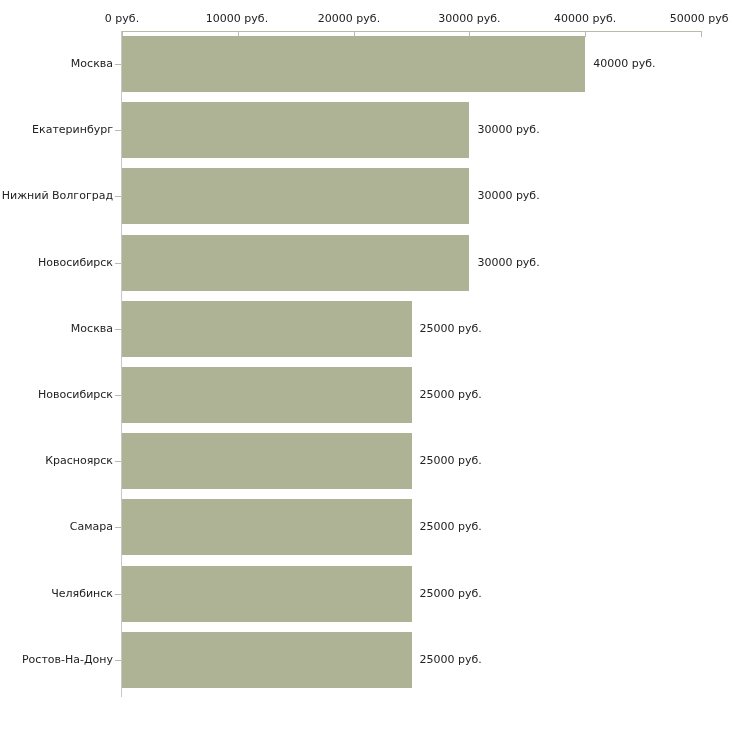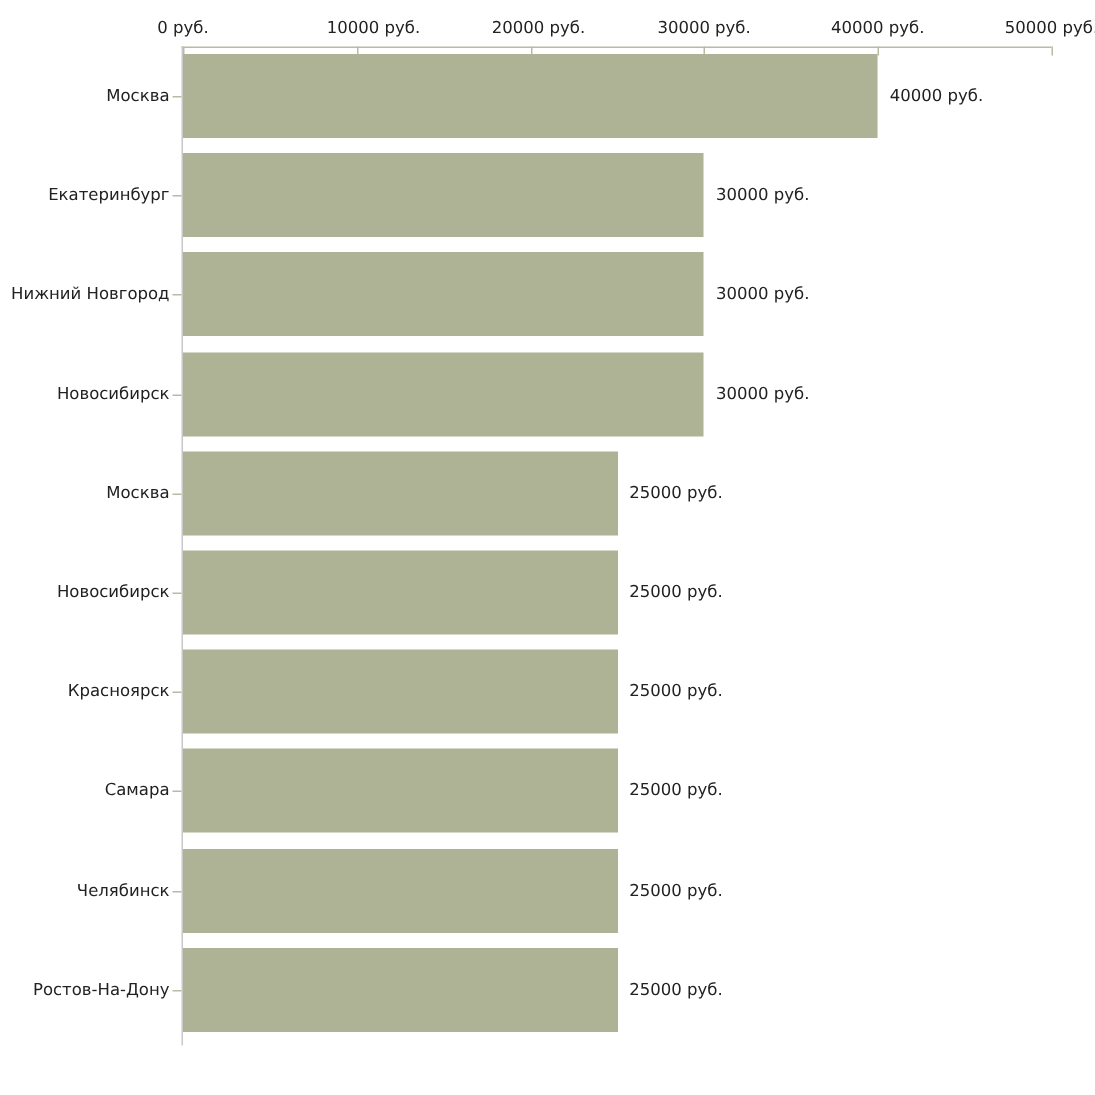--- a/index.html
+++ b/index.html
@@ -121,23 +121,23 @@
 
 <div id="chart-root">
   <div class="plot-area">
 
     <div class="axis-x-line"></div>
     <div class="axis-y-line"></div>
 
     <div id="x-ticks-layer">
         <div class="x-tick-label" style="left: 122px;">0 руб.</div>
         <div class="x-tick" style="left: 122px;"></div>
-        <div class="x-tick-label" style="left: 249px;">10000 руб.</div>
+        <div class="x-tick-label" style="left: 237px;">10000 руб.</div>
         <div class="x-tick" style="left: 237.8px;"></div>
-        <div class="x-tick-label" style="left: 359px;">20000 руб.</div>
+        <div class="x-tick-label" style="left: 349px;">20000 руб.</div>
         <div class="x-tick" style="left: 353.6px;"></div>
         <div class="x-tick-label" style="left: 469.4px;">30000 руб.</div>
         <div class="x-tick" style="left: 469.4px;"></div>
         <div class="x-tick-label" style="left: 585.2px;">40000 руб.</div>
         <div class="x-tick" style="left: 585.2px;"></div>
         <div class="x-tick-label" style="left: 701px;">50000 руб.</div>
         <div class="x-tick" style="left: 701px;"></div>
       </div>
     <div id="bars-layer">
         <div class="bar-row" style="top: 36px; height: 56px;">
@@ -154,21 +154,21 @@
           <div class="cat-tick" style="top: 28px;"></div>
           <div class="cat-label-wrap" style="top: 21px;">
             <div class="cat-label">Екатеринбург</div>
           </div>
         </div>
         <div class="bar-row" style="top: 168.4px; height: 56px;">
           <div class="bar" style="width: 347.4px; background: rgb(174, 179, 149);"></div>
           <div class="bar-value-label" style="left: 477.4px; top: 21px;">30000 руб.</div>
           <div class="cat-tick" style="top: 28px;"></div>
           <div class="cat-label-wrap" style="top: 21px;">
-            <div class="cat-label">Нижний Новгород</div>
+            <div class="cat-label">Нижний Волгоград</div>
           </div>
         </div>
         <div class="bar-row" style="top: 234.6px; height: 56px;">
           <div class="bar" style="width: 347.4px; background: rgb(174, 179, 149);"></div>
           <div class="bar-value-label" style="left: 477.4px; top: 21px;">30000 руб.</div>
           <div class="cat-tick" style="top: 28px;"></div>
           <div class="cat-label-wrap" style="top: 21px;">
             <div class="cat-label">Новосибирск</div>
           </div>
         </div>

